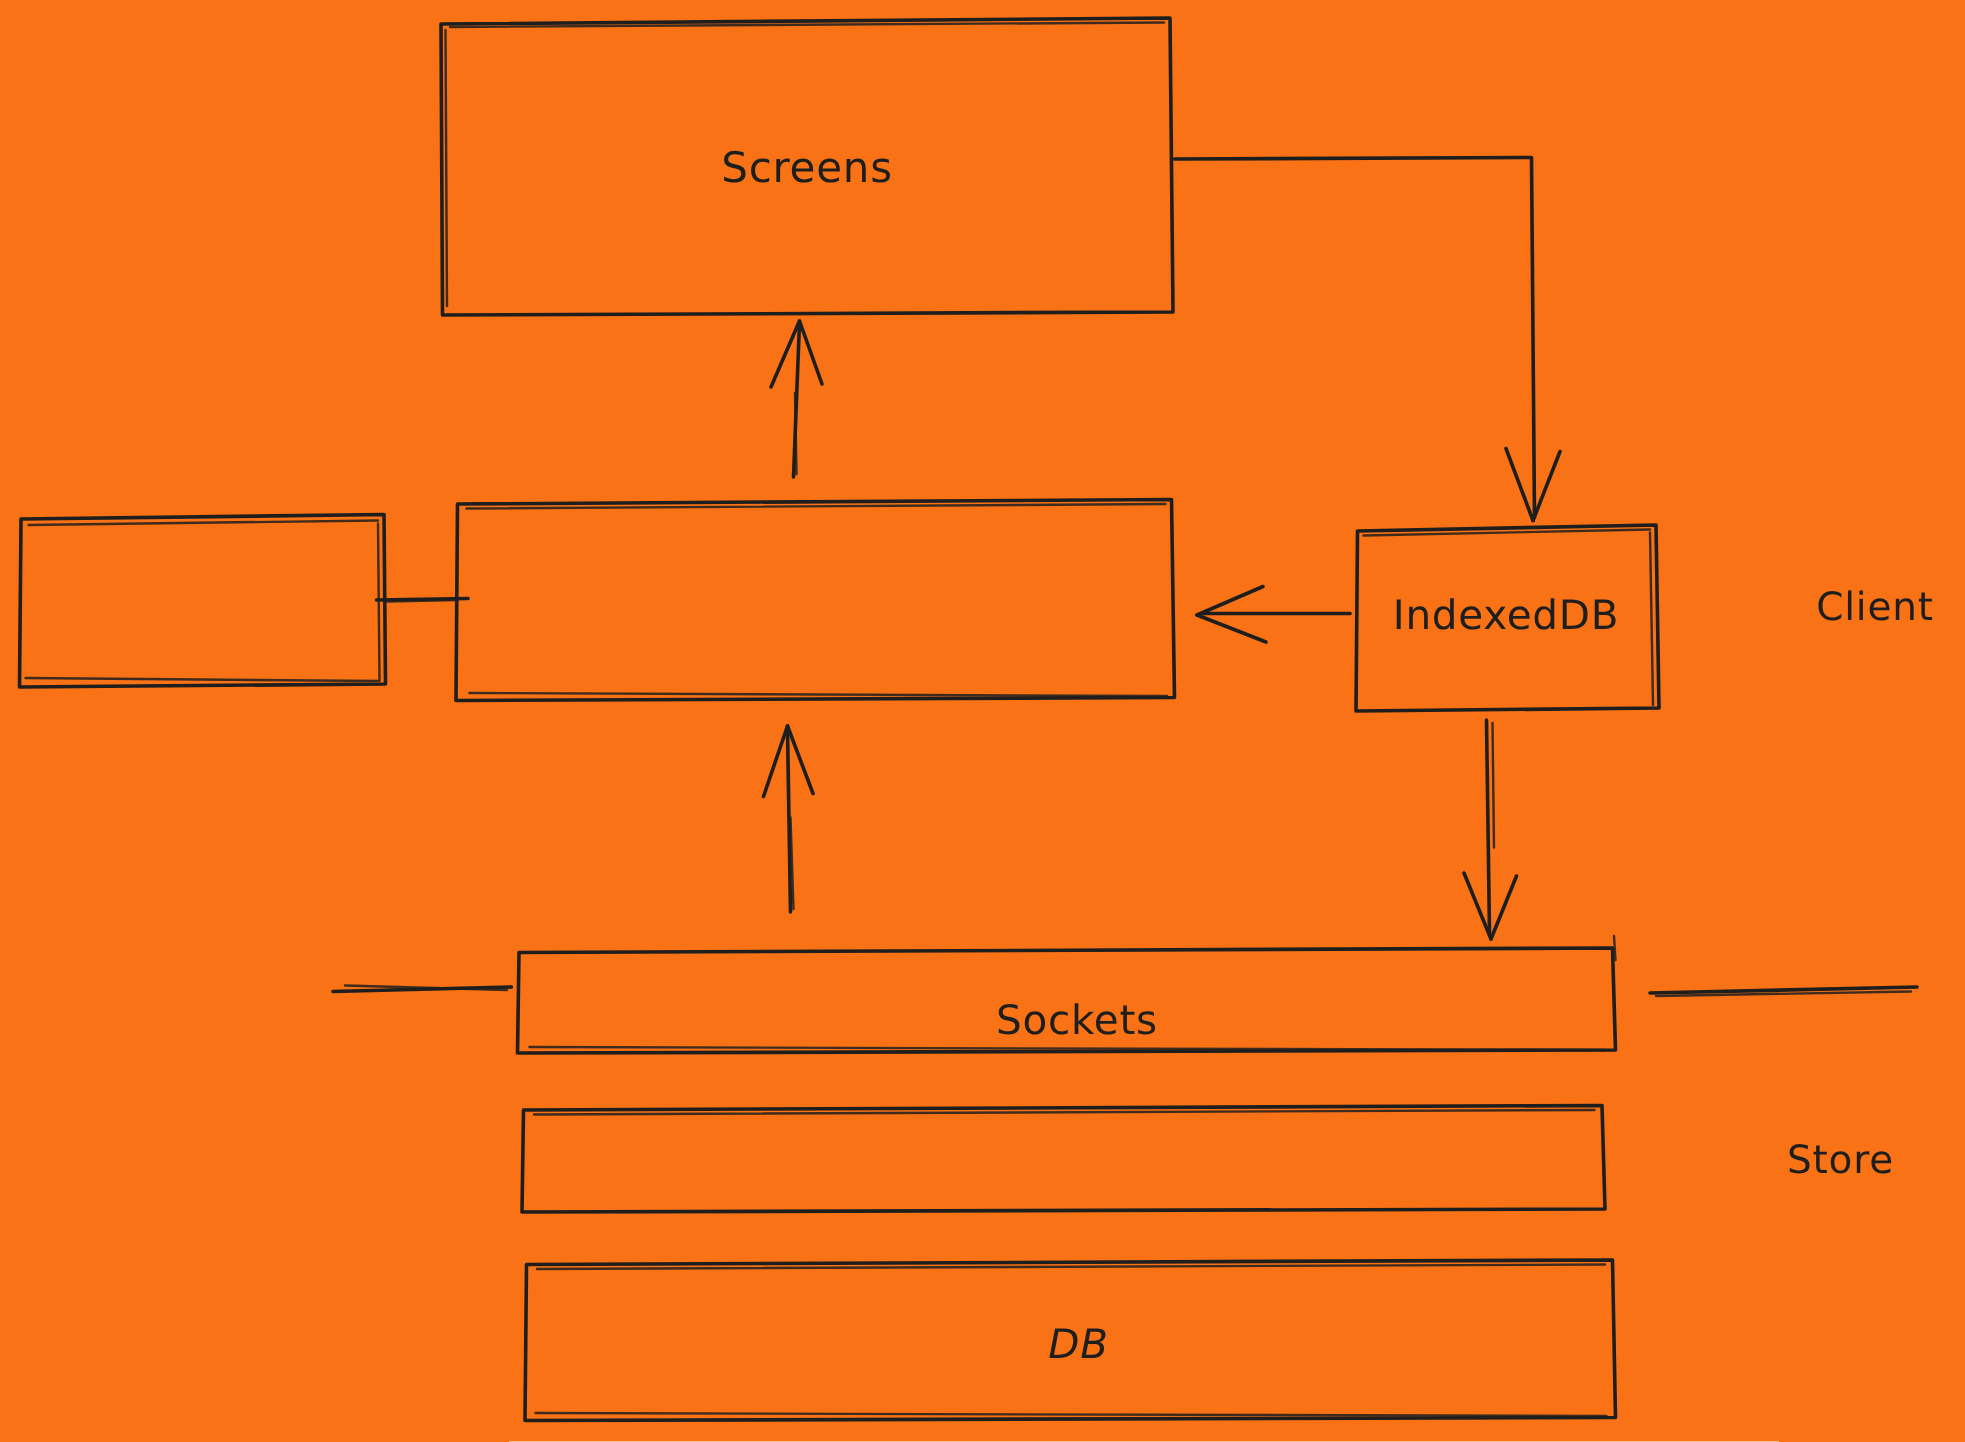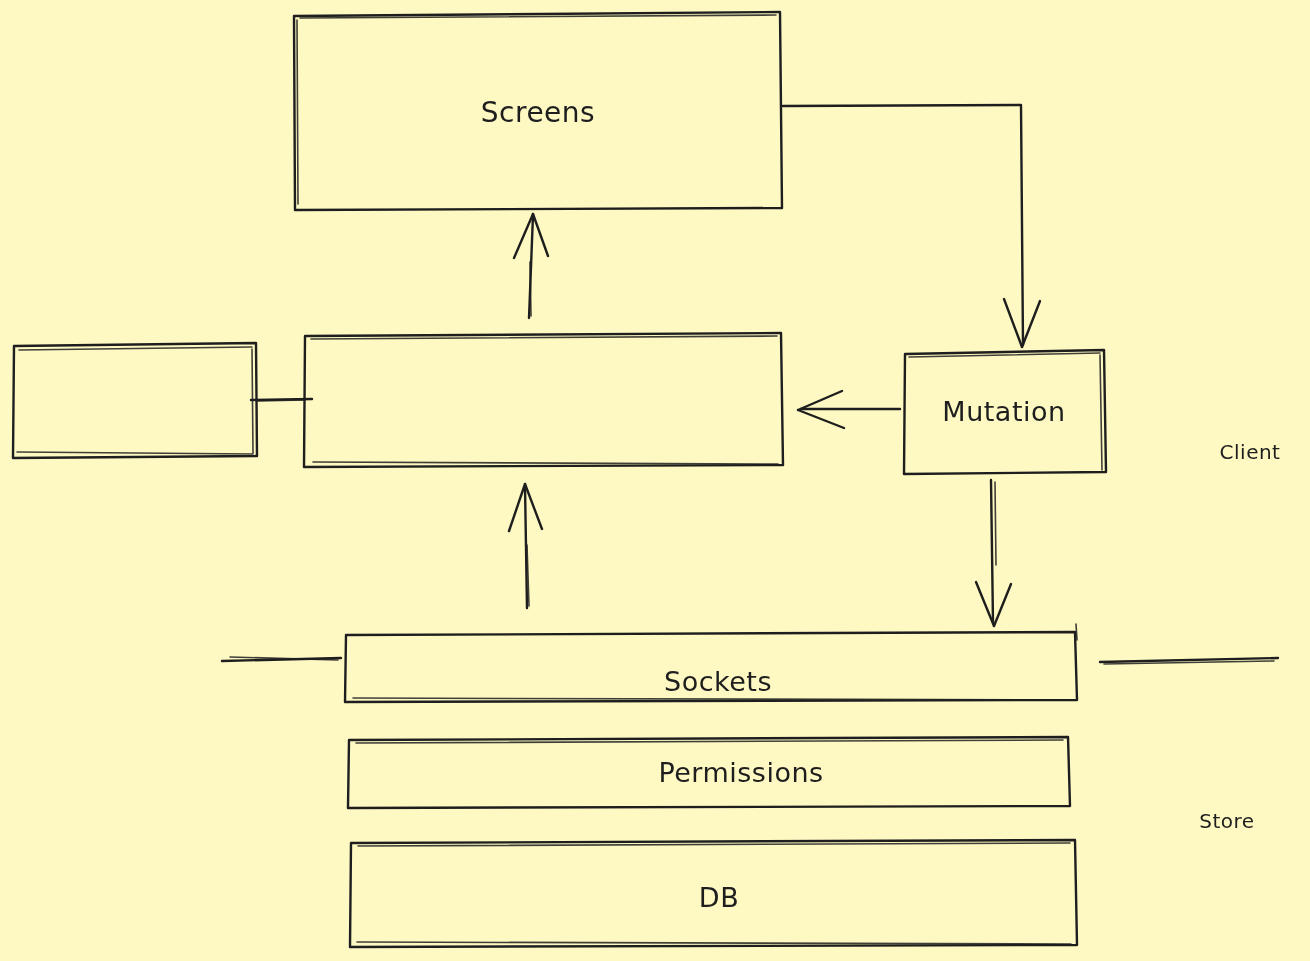--- a/index.html
+++ b/index.html
@@ -5,48 +5,48 @@
   html, body {
     margin: 0;
     padding: 0;
     background: #ffffff;
     font-family: "DejaVu Sans", "Liberation Sans", sans-serif;
   }
   .canvas {
     position: relative;
     width: 1310px;
     height: 961px;
-    background: #fef9c3;
+    background: #f97316;
     overflow: hidden;
   }
   .canvas svg {
     position: absolute;
     left: 0;
     top: 0;
   }
   .node-label, .region-label {
     position: absolute;
     transform: translate(-50%, -50%);
     color: #1e1e1e;
     white-space: nowrap;
     letter-spacing: 0.5px;
     user-select: none;
   }
   .fs28 { font-size: 28px; }
   .fs27 { font-size: 27px; }
-  .fs26 { font-size: 20px; margin-top: 47px; }
+  .fs26 { font-size: 26px; }
 
   
   #lbl-screens      { left: 538px;  top: 112px; }
   #lbl-inmemory     { left: 543px;  top: 401px; }
   #lbl-indexeddb    { left: 135px;  top: 401px; }
   #lbl-mutation     { left: 1004px; top: 411px; }
   #lbl-sockets      { left: 718px;  top: 666px; margin-top: 15px; }
   #lbl-permissions  { left: 741px;  top: 772px; }
-  #lbl-db           { left: 719px;  top: 897px; }
+  #lbl-db           { left: 719px;  top: 897px; font-style: italic; }
   #lbl-client       { left: 1250px; top: 405px; }
   #lbl-server       { left: 1227px; top: 774px; }
 
   .stroke {
     fill: none;
     stroke: #1e1e1e;
     stroke-width: 2.4;
     stroke-linecap: round;
     stroke-linejoin: round;
   }
@@ -149,21 +149,20 @@
       <path class="stroke" d="M222,661 L341,658"></path>
       <path class="overdraw" d="M230,657 L338,660"></path>
     </g>
     <g>
       <path class="stroke" d="M1100,662 L1278,658"></path>
       <path class="overdraw" d="M1104,664 L1274,661"></path>
     </g>
   </svg>
 
   <div id="lbl-screens" class="node-label fs28">Screens</div>
-  <div id="lbl-mutation" class="node-label fs27">Mutation</div>
+  <div id="lbl-mutation" class="node-label fs27">IndexedDB</div>
   <div id="lbl-sockets" class="node-label fs27">Sockets</div>
-  <div id="lbl-permissions" class="node-label fs27">Permissions</div>
   <div id="lbl-db" class="node-label fs27">DB</div>
 
   <div id="lbl-client" class="region-label fs26">Client</div>
   <div id="lbl-server" class="region-label fs26">Store</div>
 
 </div>
 
 </body></html>

